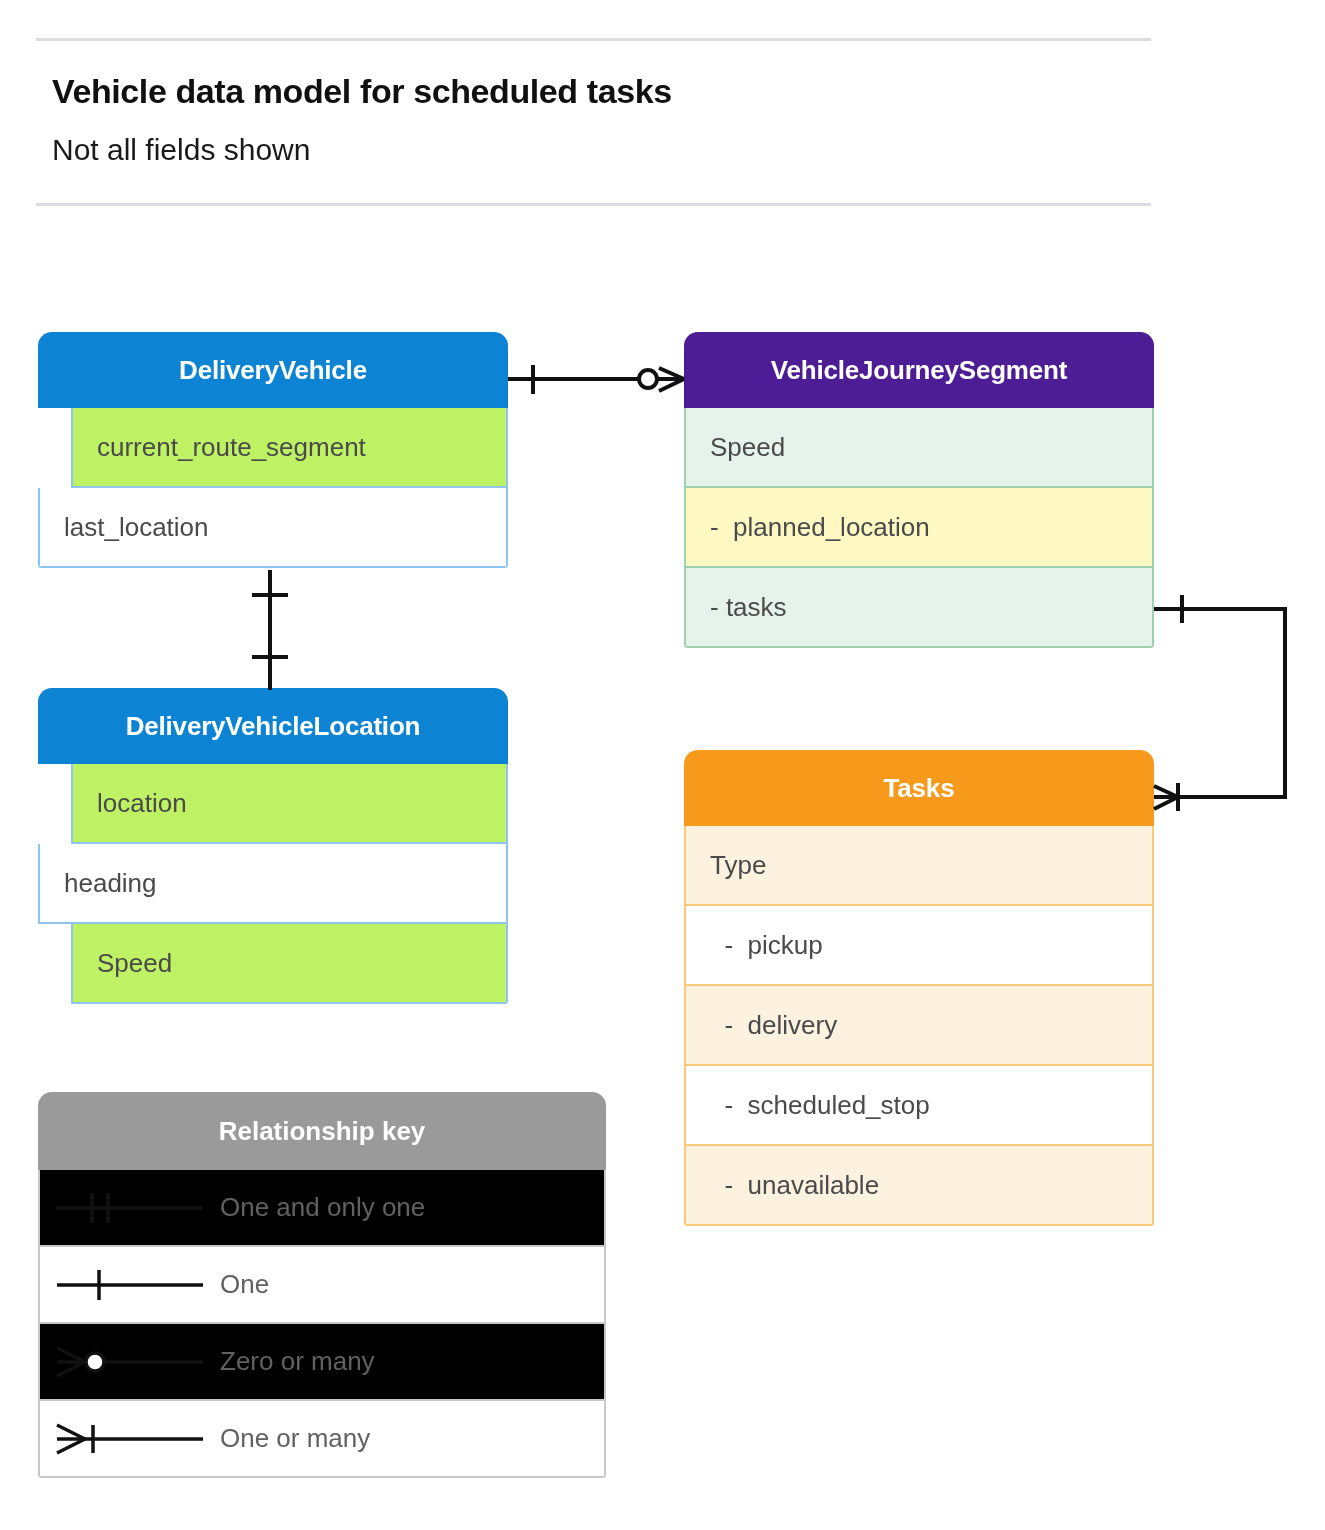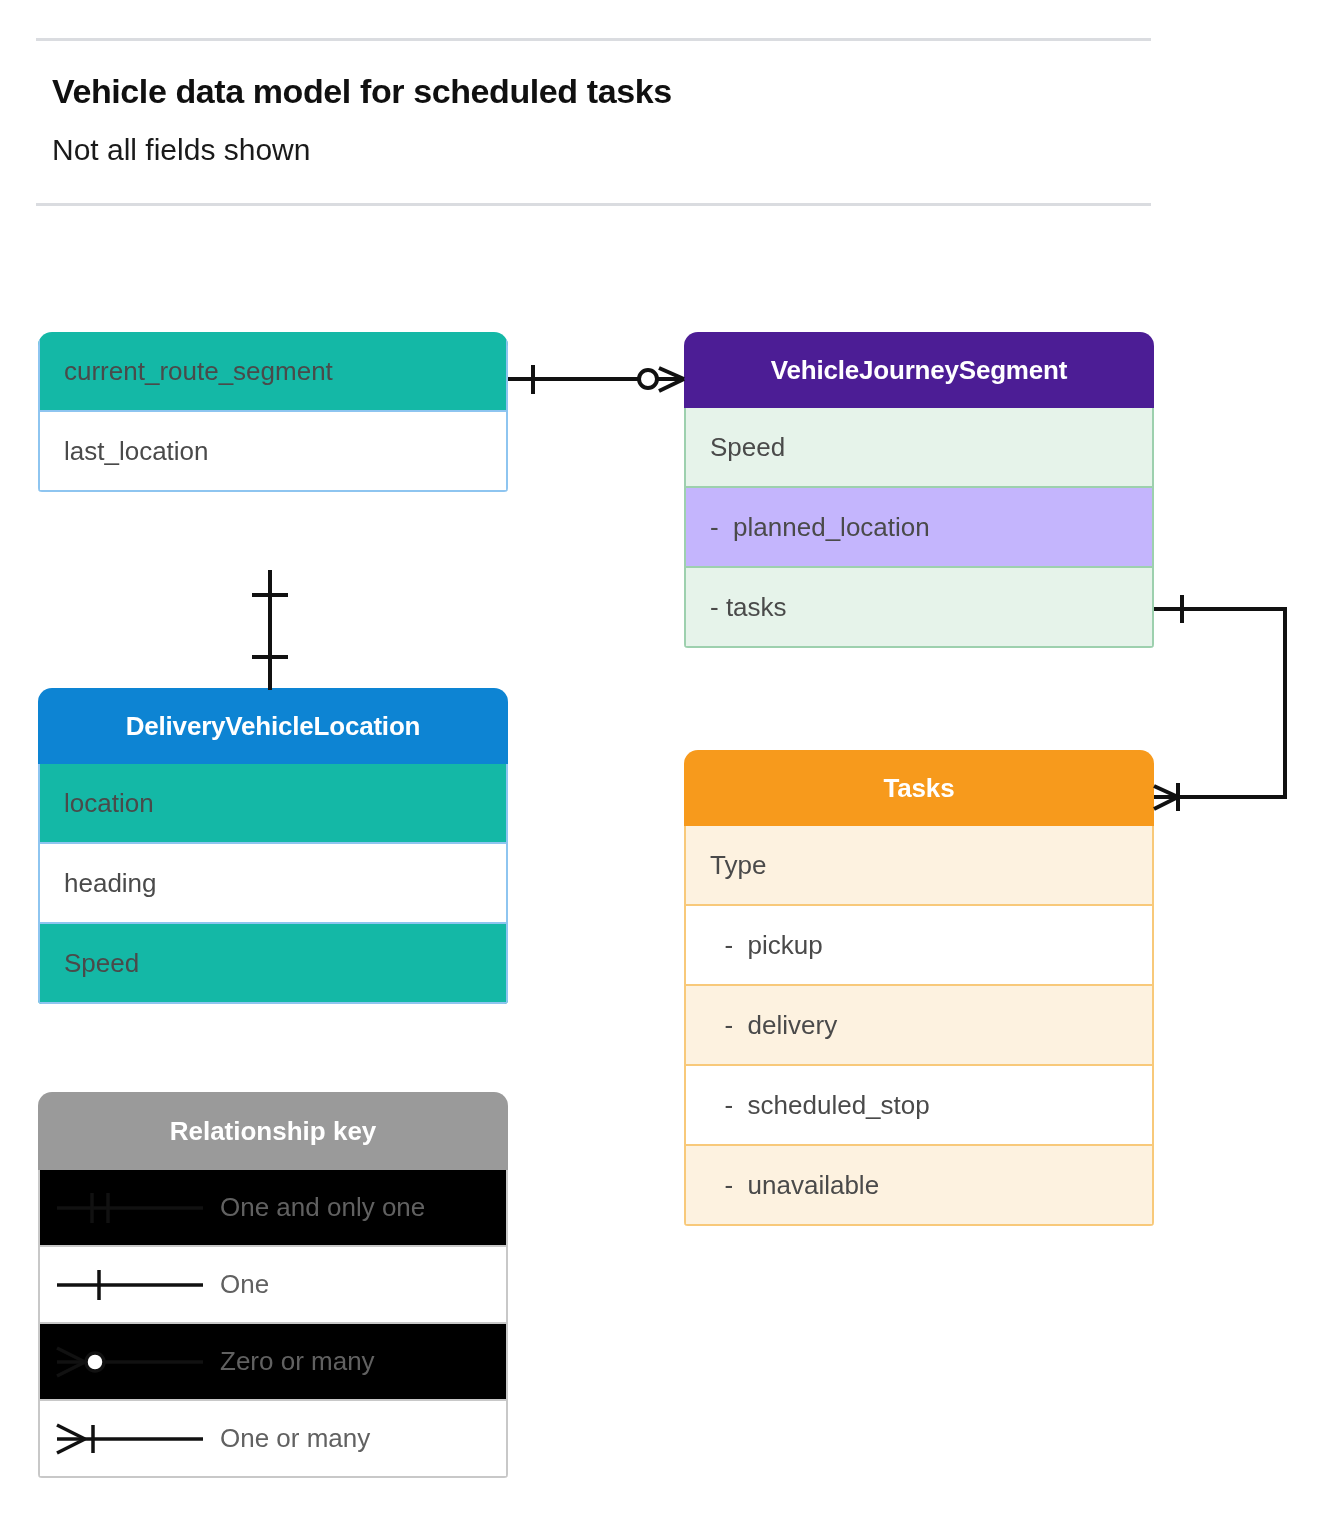--- a/index.html
+++ b/index.html
@@ -62,37 +62,37 @@
     align-items: center;
     padding-left: 24px;
     font-size: 26px;
     color: #4a4a4a;
     white-space: pre;
   }
 
   
   .theme-blue .e-head { background: #0d84d3; }
   .theme-blue .e-row  { border: 2px solid #8ec5f0; border-top: none; background: #ffffff; }
-  .theme-blue .e-row.alt { background: #14b8a6; }
+  .theme-blue .e-row.alt { background: #bef264; margin-left: 33px; }
 
   
   .theme-green .e-head { background: #4c1d95; text-align: right; }
-  .theme-green .e-row  { border: 2px solid #9dd0ae; border-top: none; background: #c4b5fd; }
+  .theme-green .e-row  { border: 2px solid #9dd0ae; border-top: none; background: #fef9c3; }
   .theme-green .e-row.alt { background: #e6f3ea; }
 
   
   .theme-orange .e-head { background: #f79a1c; }
   .theme-orange .e-row  { border: 2px solid #f8c97a; border-top: none; background: #ffffff; }
   .theme-orange .e-row.alt { background: #fdf2e0; }
 
   
   #legend {
     position: absolute;
     left: 38px; top: 1092px;
-    width: 470px;
+    width: 568px;
     border-radius: 14px 14px 4px 4px;
     overflow: hidden;
   }
   #legend .l-head {
     height: 78px;
     background: #9a9a9a;
     color: #ffffff;
     font-size: 26px;
     font-weight: bold;
     display: flex;
@@ -131,20 +131,21 @@
 </style>
 </head>
 <body>
 
 <div class="rule" id="rule-top"></div>
 <div id="page-title">Vehicle data model for scheduled tasks</div>
 <div id="page-subtitle">Not all fields shown</div>
 <div class="rule" id="rule-bottom"></div>
 
 <div class="entity theme-blue" id="ent-delivery-vehicle" style="left:38px; top:332px; width:470px;">
+  <div class="e-head">DeliveryVehicle</div>
   <div class="e-row alt">current_route_segment</div>
   <div class="e-row">last_location</div>
 </div>
 
 <div class="entity theme-green" id="ent-vehicle-journey-segment" style="left:684px; top:332px; width:470px;">
   <div class="e-head">VehicleJourneySegment</div>
   <div class="e-row alt">Speed</div>
   <div class="e-row">-  planned_location</div>
   <div class="e-row alt">- tasks</div>
 </div>

